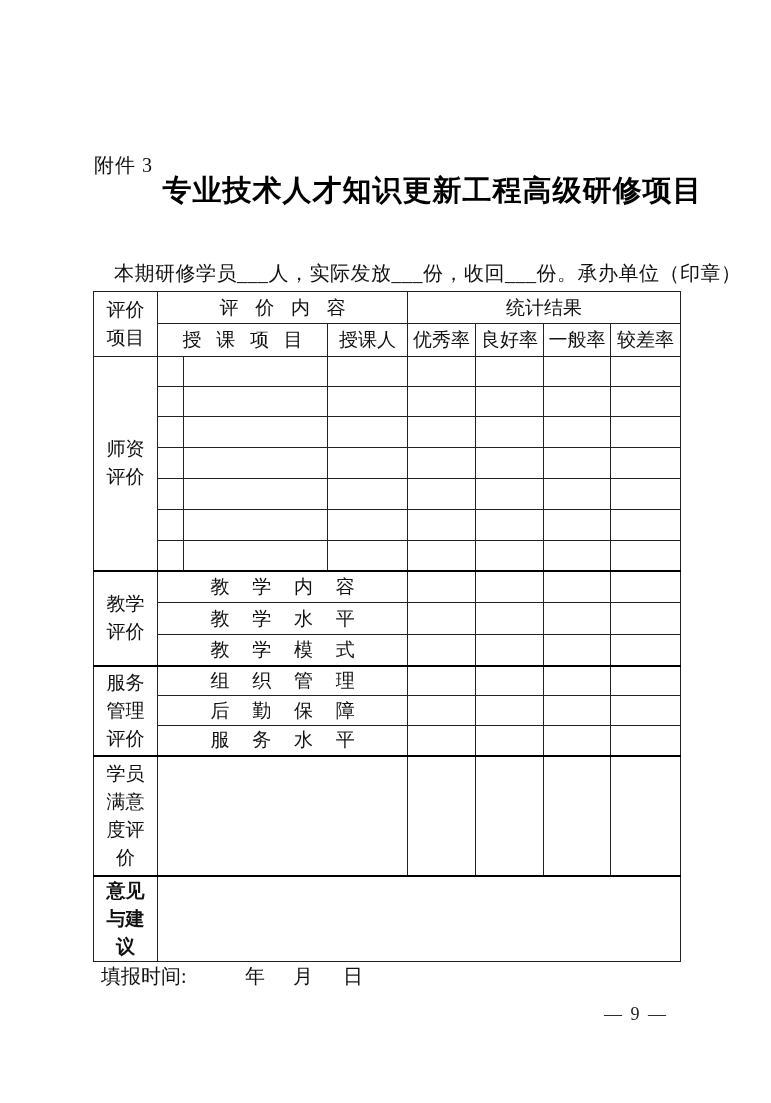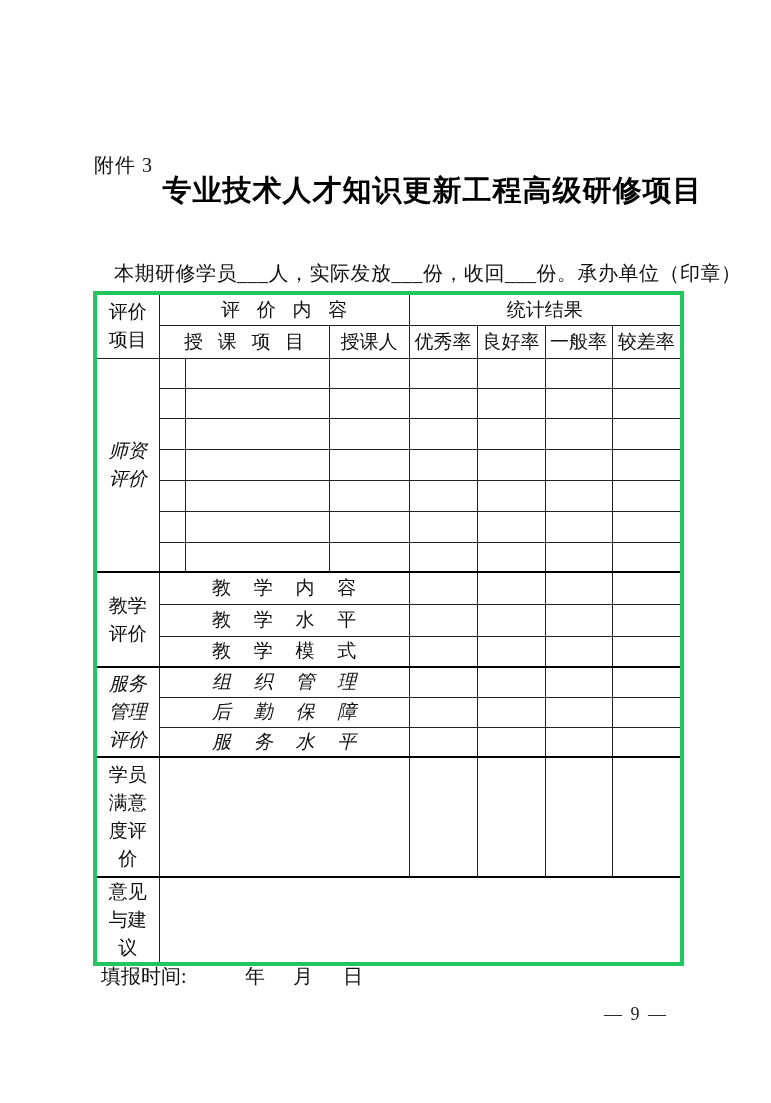--- a/index.html
+++ b/index.html
@@ -13,36 +13,36 @@
     position:absolute;left:0;top:168px;width:771px;text-align:center;
     font-size:29px;font-weight:700;line-height:45px;letter-spacing:1px;color:#000;padding-left:47px;
   }
   .intro{
     position:absolute;left:94px;top:260px;width:600px;font-size:20px;
     letter-spacing:0.5px;white-space:nowrap;margin-left:20px;
   }
   table.eval{
     position:absolute;left:93px;top:291px;width:587px;height:665px;
     border-collapse:collapse;table-layout:fixed;
-    border:4px solid #22c55e;
+    border:1px solid #22c55e;
   }
   table.eval td{
     border:1px solid #222;padding:0;text-align:center;vertical-align:middle;
     font-size:19px;line-height:28px;overflow:hidden;
   }
   td.lab{white-space:pre-line;border-right:2px solid #000;}
   td.hdr{white-space:pre-line;}
   .sp1{word-spacing:12px;}   
   .sp2{word-spacing:10px;}   
   td.item{word-spacing:18px;padding-left:22px;}
   td.sL{border-left:2px solid #000;}
   tr.sec>td{border-top:2px solid #000;}
   tr.rH1{height:32px;} tr.rH2{height:33px;padding-left:44px;}
-  tr.r30{height:30px;font-style:italic;} tr.r31{height:31px;} tr.r32{height:32px;}
-  tr.rSat{height:120px;} tr.rSug{height:83px;}
+  tr.r30{height:30px;} tr.r31{height:31px;} tr.r32{height:32px;}
+  tr.rSat{height:120px;} tr.rSug{height:83px;font-weight:bold;}
   .footer{position:absolute;left:0;top:963px;width:696px;height:26px;font-size:20px;}
   .footer span{position:absolute;top:0;}
   .f-label{left:101px;}
   .f-year{left:245px;}
   .f-month{left:293px;}
   .f-day{left:343px;}
   .pagenum{
     position:absolute;left:586px;top:1004px;width:100px;text-align:center;
     font-size:18px;letter-spacing:2px;color:#222;
   }

